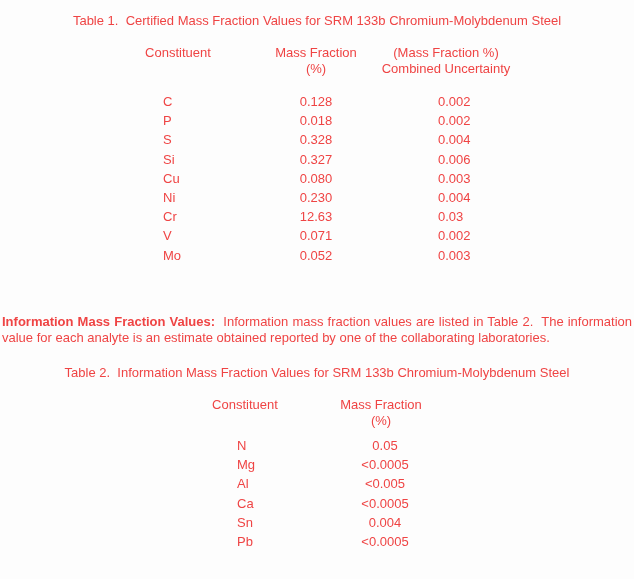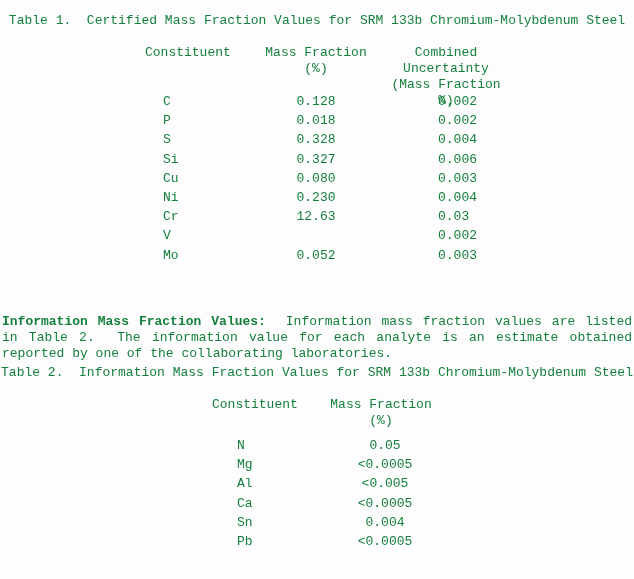--- a/index.html
+++ b/index.html
@@ -1,22 +1,22 @@
 <!DOCTYPE html>
 <html><head>
 <meta charset="utf-8">
 <style>
   html, body { margin: 0; padding: 0; }
   .page {
     position: relative;
     width: 634px;
     height: 579px;
     background: #fdfdfd;
-    color: #15803d;
-    font-family: Liberation Mono, monospace;
+    color: #ef4444;
+    font-family: Liberation Sans, sans-serif;
     font-size: 13px;
     overflow: hidden;
   }
   .doc-title {
     position: absolute;
     left: 0;
     width: 634px;
     text-align: center;
     white-space: pre-wrap;
   }
@@ -65,22 +65,22 @@
 
   <div class="hdr" id="t1-hdr">
     <div class="hcell h1">
       <div>Constituent</div>
     </div>
     <div class="hcell h2">
       <div>Mass Fraction</div>
       <div>(%)</div>
     </div>
     <div class="hcell h3">
+      <div>(Mass Fraction %)</div>
       <div>Combined Uncertainty</div>
-      <div>(Mass Fraction %)</div>
     </div>
   </div>
 
   <div class="rows" id="t1-rows">
     <div class="docrow">
       <span class="cell c1">C</span>
       <span class="cell c2">0.128</span>
       <span class="cell c3">0.002</span>
     </div>
     <div class="docrow">
@@ -108,20 +108,21 @@
       <span class="cell c2">0.230</span>
       <span class="cell c3">0.004</span>
     </div>
     <div class="docrow">
       <span class="cell c1">Cr</span>
       <span class="cell c2">12.63</span>
       <span class="cell c3">0.03</span>
     </div>
     <div class="docrow">
       <span class="cell c1">V</span>
+      <span class="cell c2">0.071</span>
       <span class="cell c3">0.002</span>
     </div>
     <div class="docrow">
       <span class="cell c1">Mo</span>
       <span class="cell c2">0.052</span>
       <span class="cell c3">0.003</span>
     </div>
   </div>
 
   <p class="para"><b>Information Mass Fraction Values:</b><span>  Information mass fraction values are listed in Table 2.  The information value for each analyte is an estimate obtained reported by one of the collaborating laboratories.</span></p>

